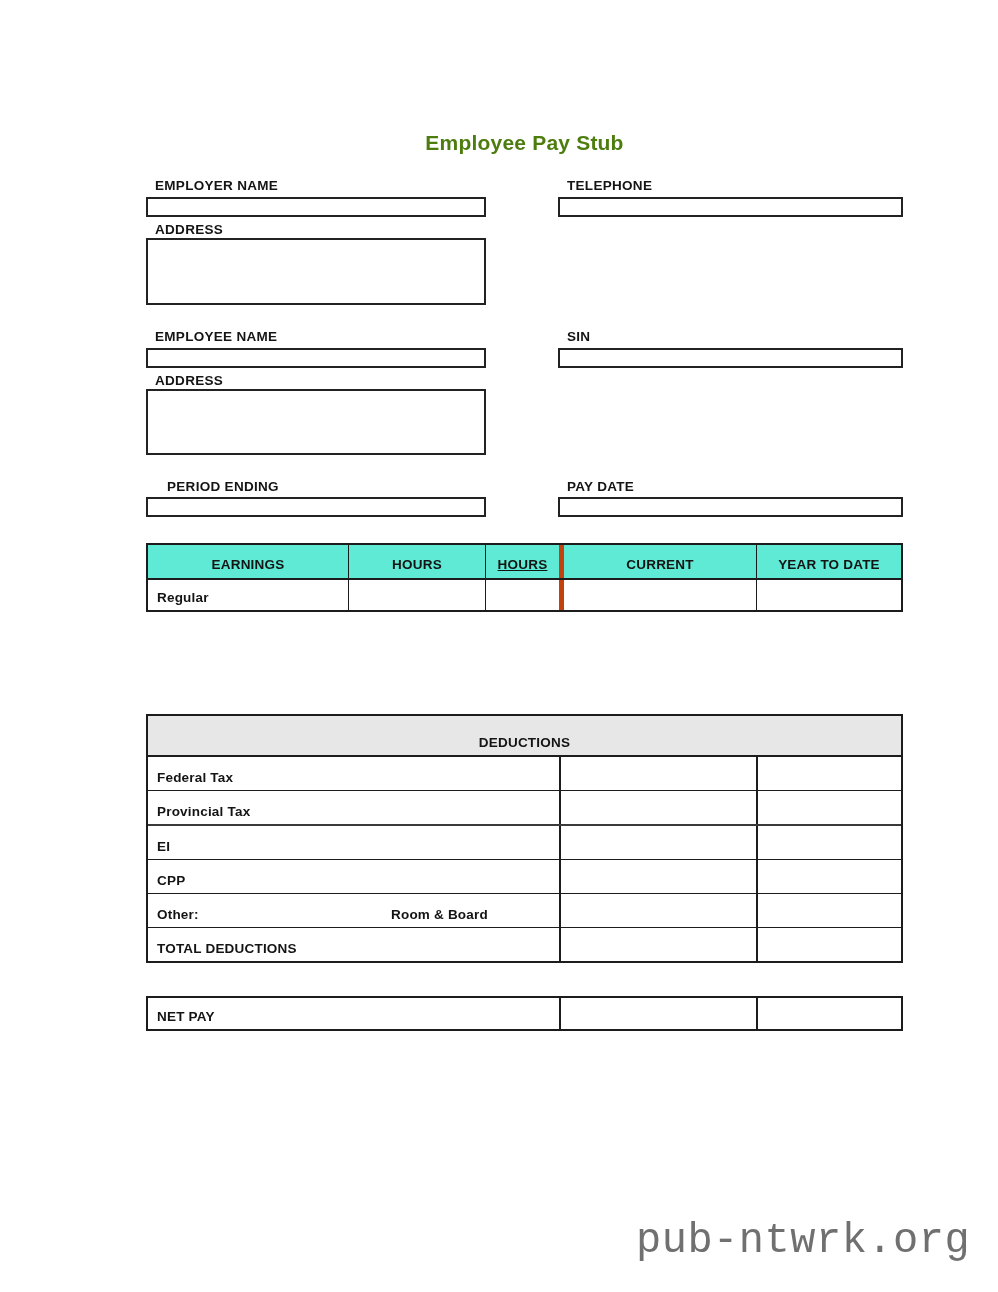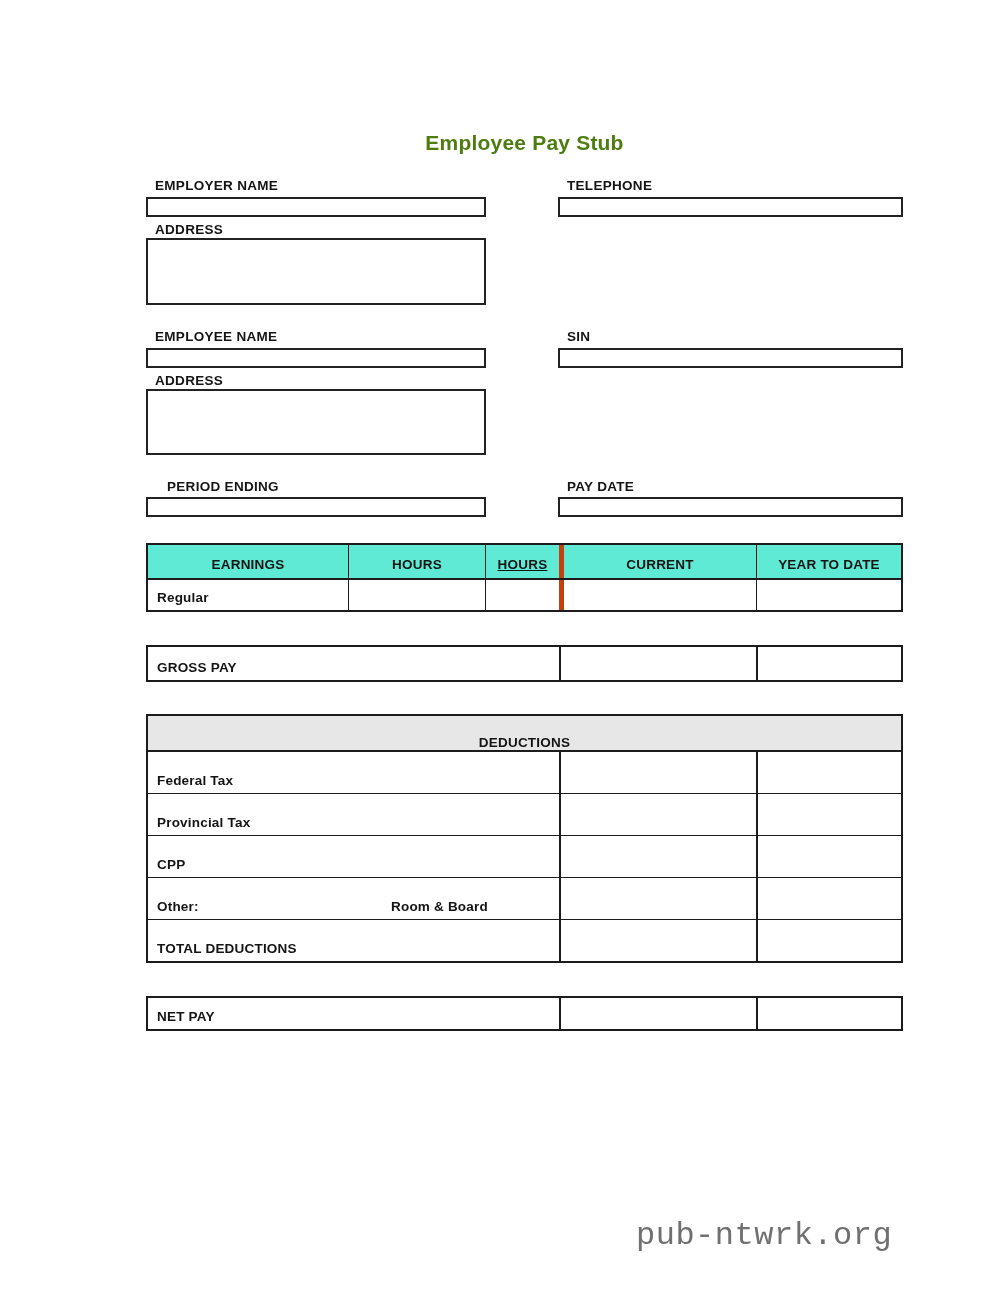--- a/index.html
+++ b/index.html
@@ -73,41 +73,42 @@
   .hdr-band {
     background: #e7e7e7;
     flex: none;
     border-bottom: 1px solid #1c1c1c;
     display: flex;
     align-items: flex-end;
     justify-content: center;
     font-size: 13.5px;
     font-weight: bold;
     letter-spacing: 0.2px;
+    padding-bottom: 5px;
   }
   
   .e-c1 { width: 200px; }
   .e-c2 { width: 137px; border-left: 1px solid #1c1c1c; }
   .e-c3 { width: 74px;  border-left: 1px solid #1c1c1c; text-decoration: underline; }
   .e-c4 { width: 197px; border-left: 5px solid #c2410c; }
   .e-c5 { width: 145px; border-left: 1px solid #1c1c1c; }
   
   .w-c1 { width: 411px; position: relative; }
   .w-c2 { width: 197px; border-left: 2px solid #1c1c1c; }
   .w-c3 { width: 145px; border-left: 2px solid #1c1c1c; }
   .earn-hdr { height: 33px; border-bottom: 2px solid #1c1c1c; }
   .ded-row { border-top: 1px solid #1c1c1c; }
   .ded-row.thick { border-top: 2px solid #3a3a3a; }
   .ded-row:first-of-type { border-top: none; }
   .sublabel { position: absolute; left: 202px; bottom: 5px; margin-left: 41px; }
   .watermark {
     position: absolute;
     left: 636px; top: 1217px;
     font-family: "Liberation Mono", monospace;
-    font-size: 32px;
+    font-size: 42px;
     letter-spacing: 0.5px;
     color: #707070;
   }
 </style>
 </head>
 <body>
 
 <div class="page">
 
   <h1 class="title">Employee Pay Stub</h1>
@@ -146,37 +147,35 @@
     </div>
     <div class="trow">
       <div class="cell e-c1">Regular</div>
       <div class="cell e-c2"></div>
       <div class="cell e-c3"></div>
       <div class="cell e-c4"></div>
       <div class="cell e-c5"></div>
     </div>
   </div>
 
-  <div class="tbl" style="left:146px; top:645px; width:757px; height:37px;">
-    <div class="trow">
-      <div class="cell w-c1">GROSS PAY</div>
-      <div class="cell w-c2"></div>
-      <div class="cell w-c3"></div>
-    </div>
-  </div>
 
   <div class="tbl" style="left:146px; top:714px; width:757px; height:249px;">
     <div class="hdr-band" style="height:34px;">DEDUCTIONS</div>
     <div class="trow ded-row">
       <div class="cell w-c1">Federal Tax</div>
       <div class="cell w-c2"></div>
       <div class="cell w-c3"></div>
     </div>
     <div class="trow ded-row">
       <div class="cell w-c1">Provincial Tax</div>
+      <div class="cell w-c2"></div>
+      <div class="cell w-c3"></div>
+    </div>
+    <div class="trow ded-row thick">
+      <div class="cell w-c1">EI</div>
       <div class="cell w-c2"></div>
       <div class="cell w-c3"></div>
     </div>
     <div class="trow ded-row">
       <div class="cell w-c1">CPP</div>
       <div class="cell w-c2"></div>
       <div class="cell w-c3"></div>
     </div>
     <div class="trow ded-row">
       <div class="cell w-c1">

